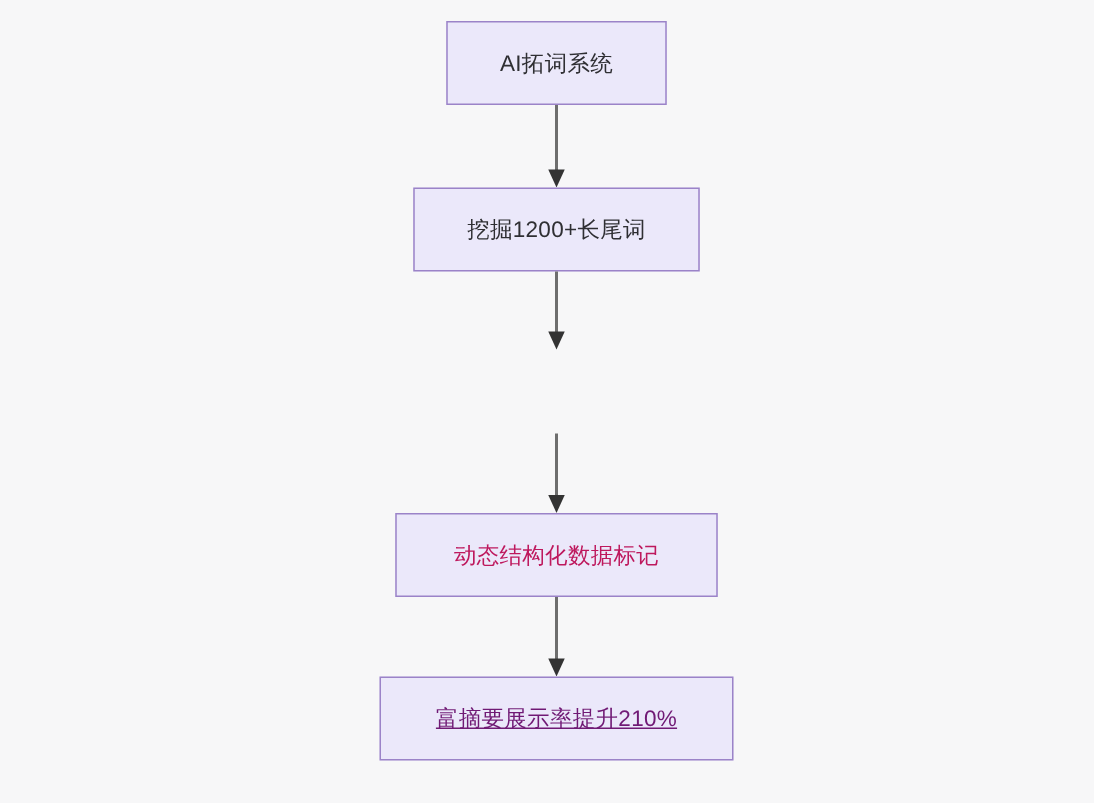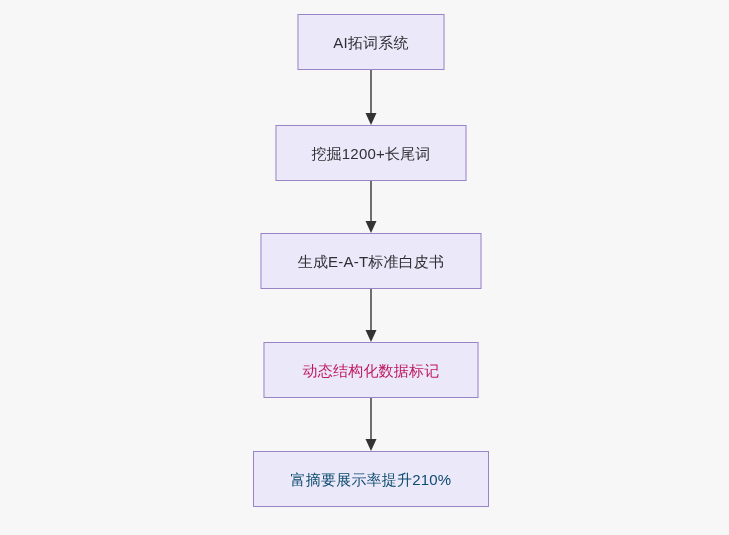--- a/index.html
+++ b/index.html
@@ -67,39 +67,36 @@
     <span class="node-label" style="color: rgb(47, 47, 51);">挖掘1200+长尾词</span>
   </div>
 
   <div class="edge" style="left: 371px; top: 181px; height: 52px;">
     <svg width="14" height="52" viewBox="0 0 14 52" aria-hidden="true">
       <line x1="7" y1="0" x2="7" y2="43" stroke="#6e6e6e" stroke-width="2"></line>
       <polygon points="7,52 1.5,40 12.5,40" fill="#333333"></polygon>
     </svg>
   </div>
 
-  <div class="node" style="left: 371px; top: 233px; width: 221px; height: 56px; background: rgb(235, 232, 250); border-color: rgb(155, 131, 200);">
-    <span class="node-label" style="color: rgb(47, 47, 51);">生成E-A-T标准白皮书</span>
-  </div>
 
   <div class="edge" style="left: 371px; top: 289px; height: 53px;">
     <svg width="14" height="53" viewBox="0 0 14 53" aria-hidden="true">
       <line x1="7" y1="0" x2="7" y2="44" stroke="#6e6e6e" stroke-width="2"></line>
       <polygon points="7,53 1.5,41 12.5,41" fill="#333333"></polygon>
     </svg>
   </div>
 
   <div class="node" style="left: 371px; top: 342px; width: 215px; height: 56px; background: rgb(235, 232, 250); border-color: rgb(155, 131, 200);">
     <span class="node-label" style="color: #be185d;">动态结构化数据标记</span>
   </div>
 
   <div class="edge" style="left: 371px; top: 398px; height: 53px;">
     <svg width="14" height="53" viewBox="0 0 14 53" aria-hidden="true">
       <line x1="7" y1="0" x2="7" y2="44" stroke="#6e6e6e" stroke-width="2"></line>
       <polygon points="7,53 1.5,41 12.5,41" fill="#333333"></polygon>
     </svg>
   </div>
 
   <div class="node" style="left: 371px; top: 451px; width: 236px; height: 56px; background: rgb(235, 232, 250); border-color: rgb(155, 131, 200);">
-    <span class="node-label" style="color: #0c4a6e;">富摘要展示率提升210%</span>
+    <span class="node-label" style="color: #701a75; text-decoration: underline;">富摘要展示率提升210%</span>
   </div>
 
 </div>
 
 </body></html>

